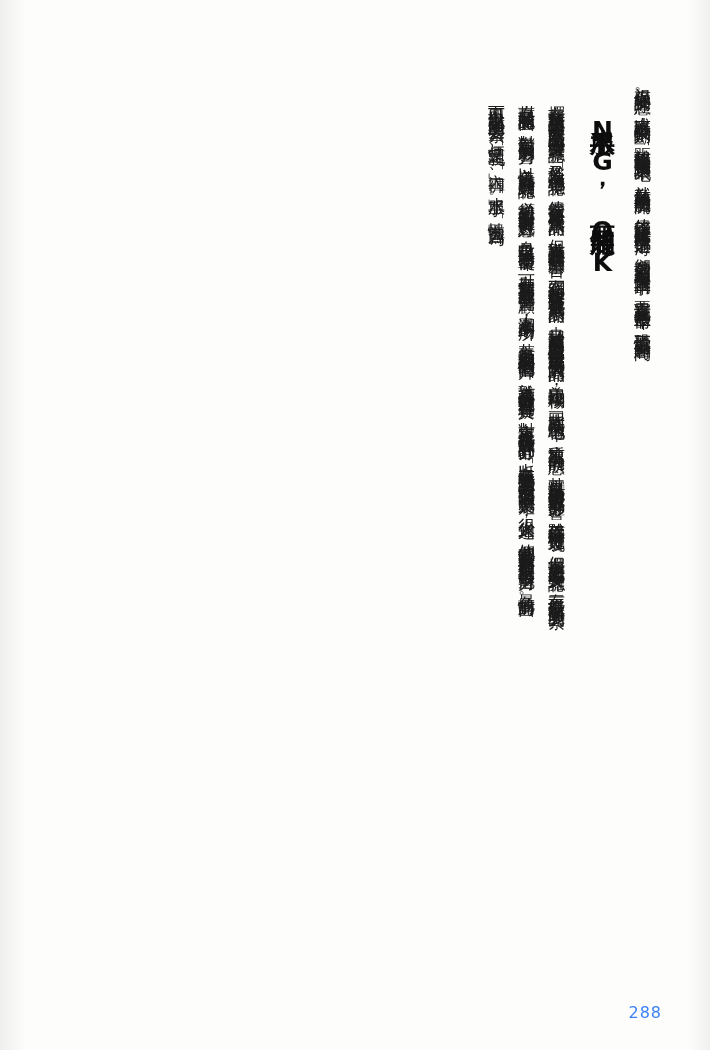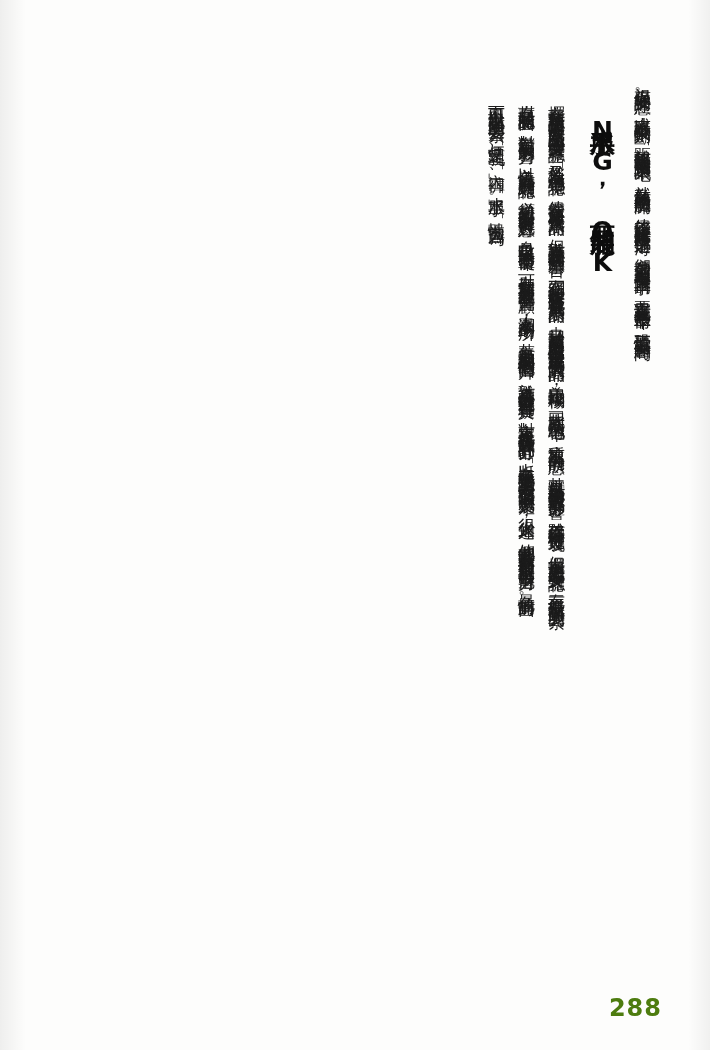--- a/index.html
+++ b/index.html
@@ -76,23 +76,23 @@
     font-family: "DejaVu Sans", "Liberation Sans", sans-serif;
     padding-top: 34px;
     margin-left: 10px;
     margin-right: 6px;
   }
 
   .page-number {
     position: absolute;
     right: 48px;
     bottom: 28px;
-    font-size: 24px;
-    font-weight: bold;
-    color: #4d7c0f;
+    font-size: 16px;
+    font-weight: normal;
+    color: #3b82f6;
     font-family: "DejaVu Sans", "Liberation Sans", sans-serif;
     letter-spacing: 1px;
   }
 </style>
 </head>
 <body>
 
 <div class="page">
 
   <div class="text-block">

